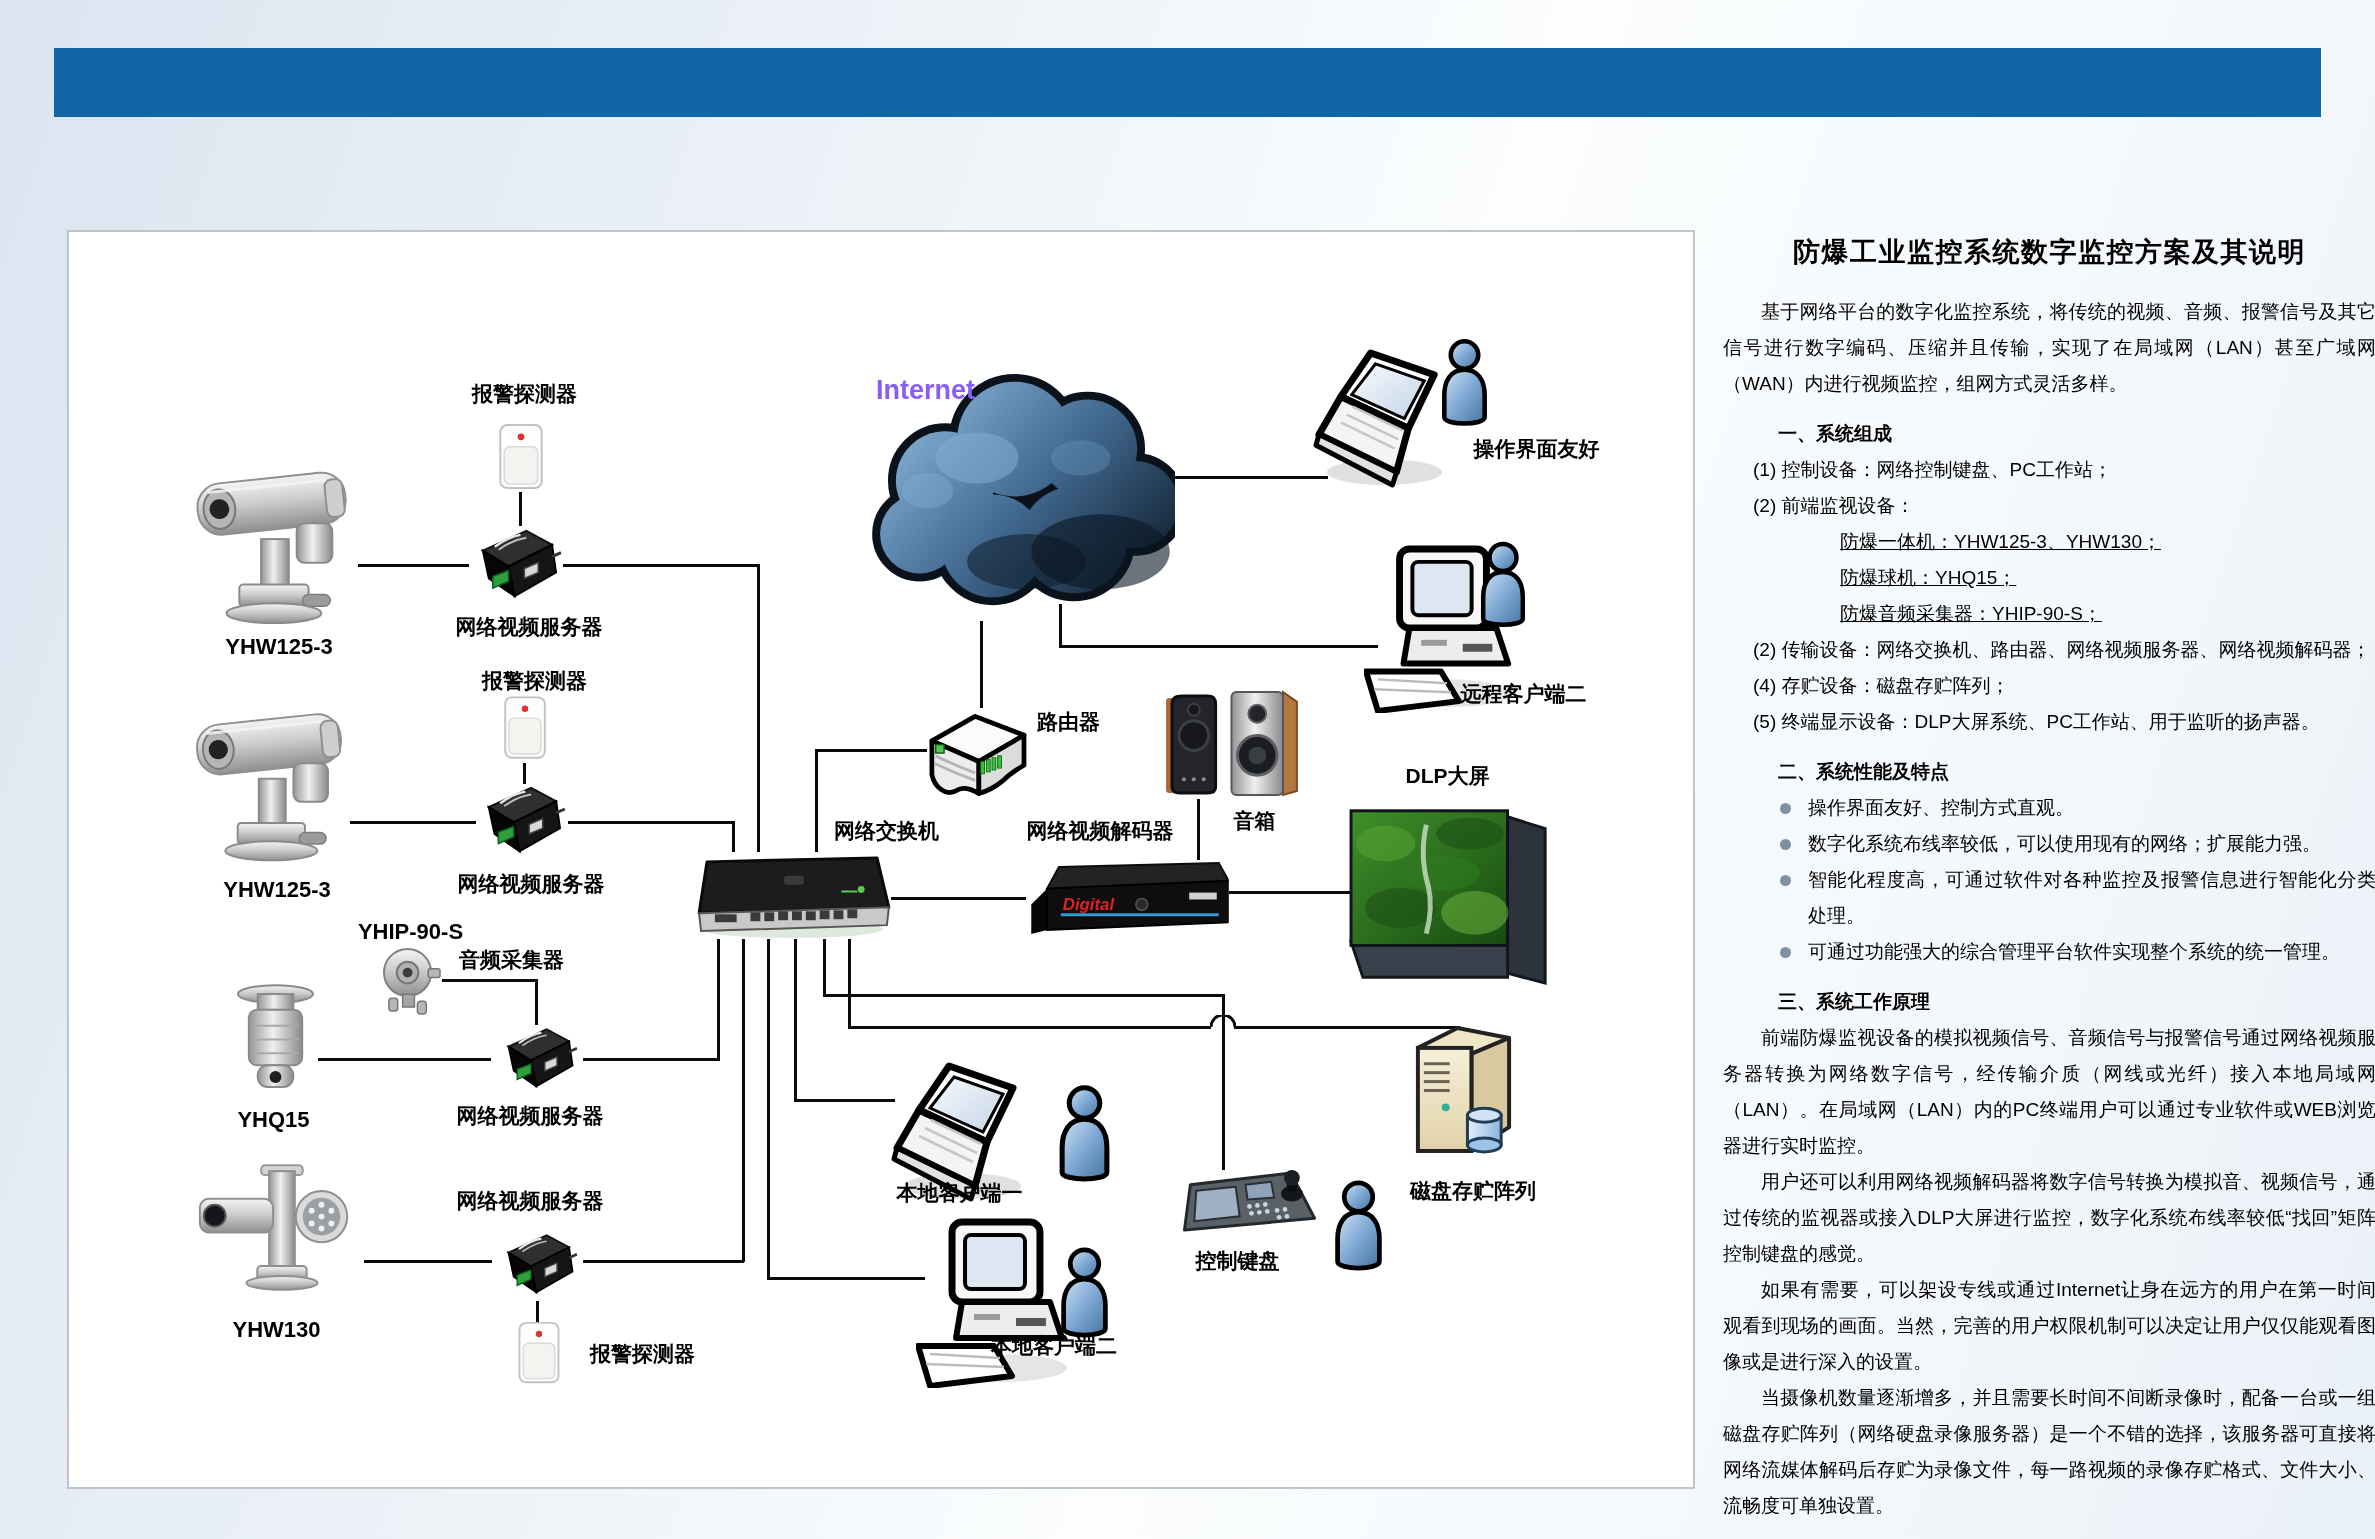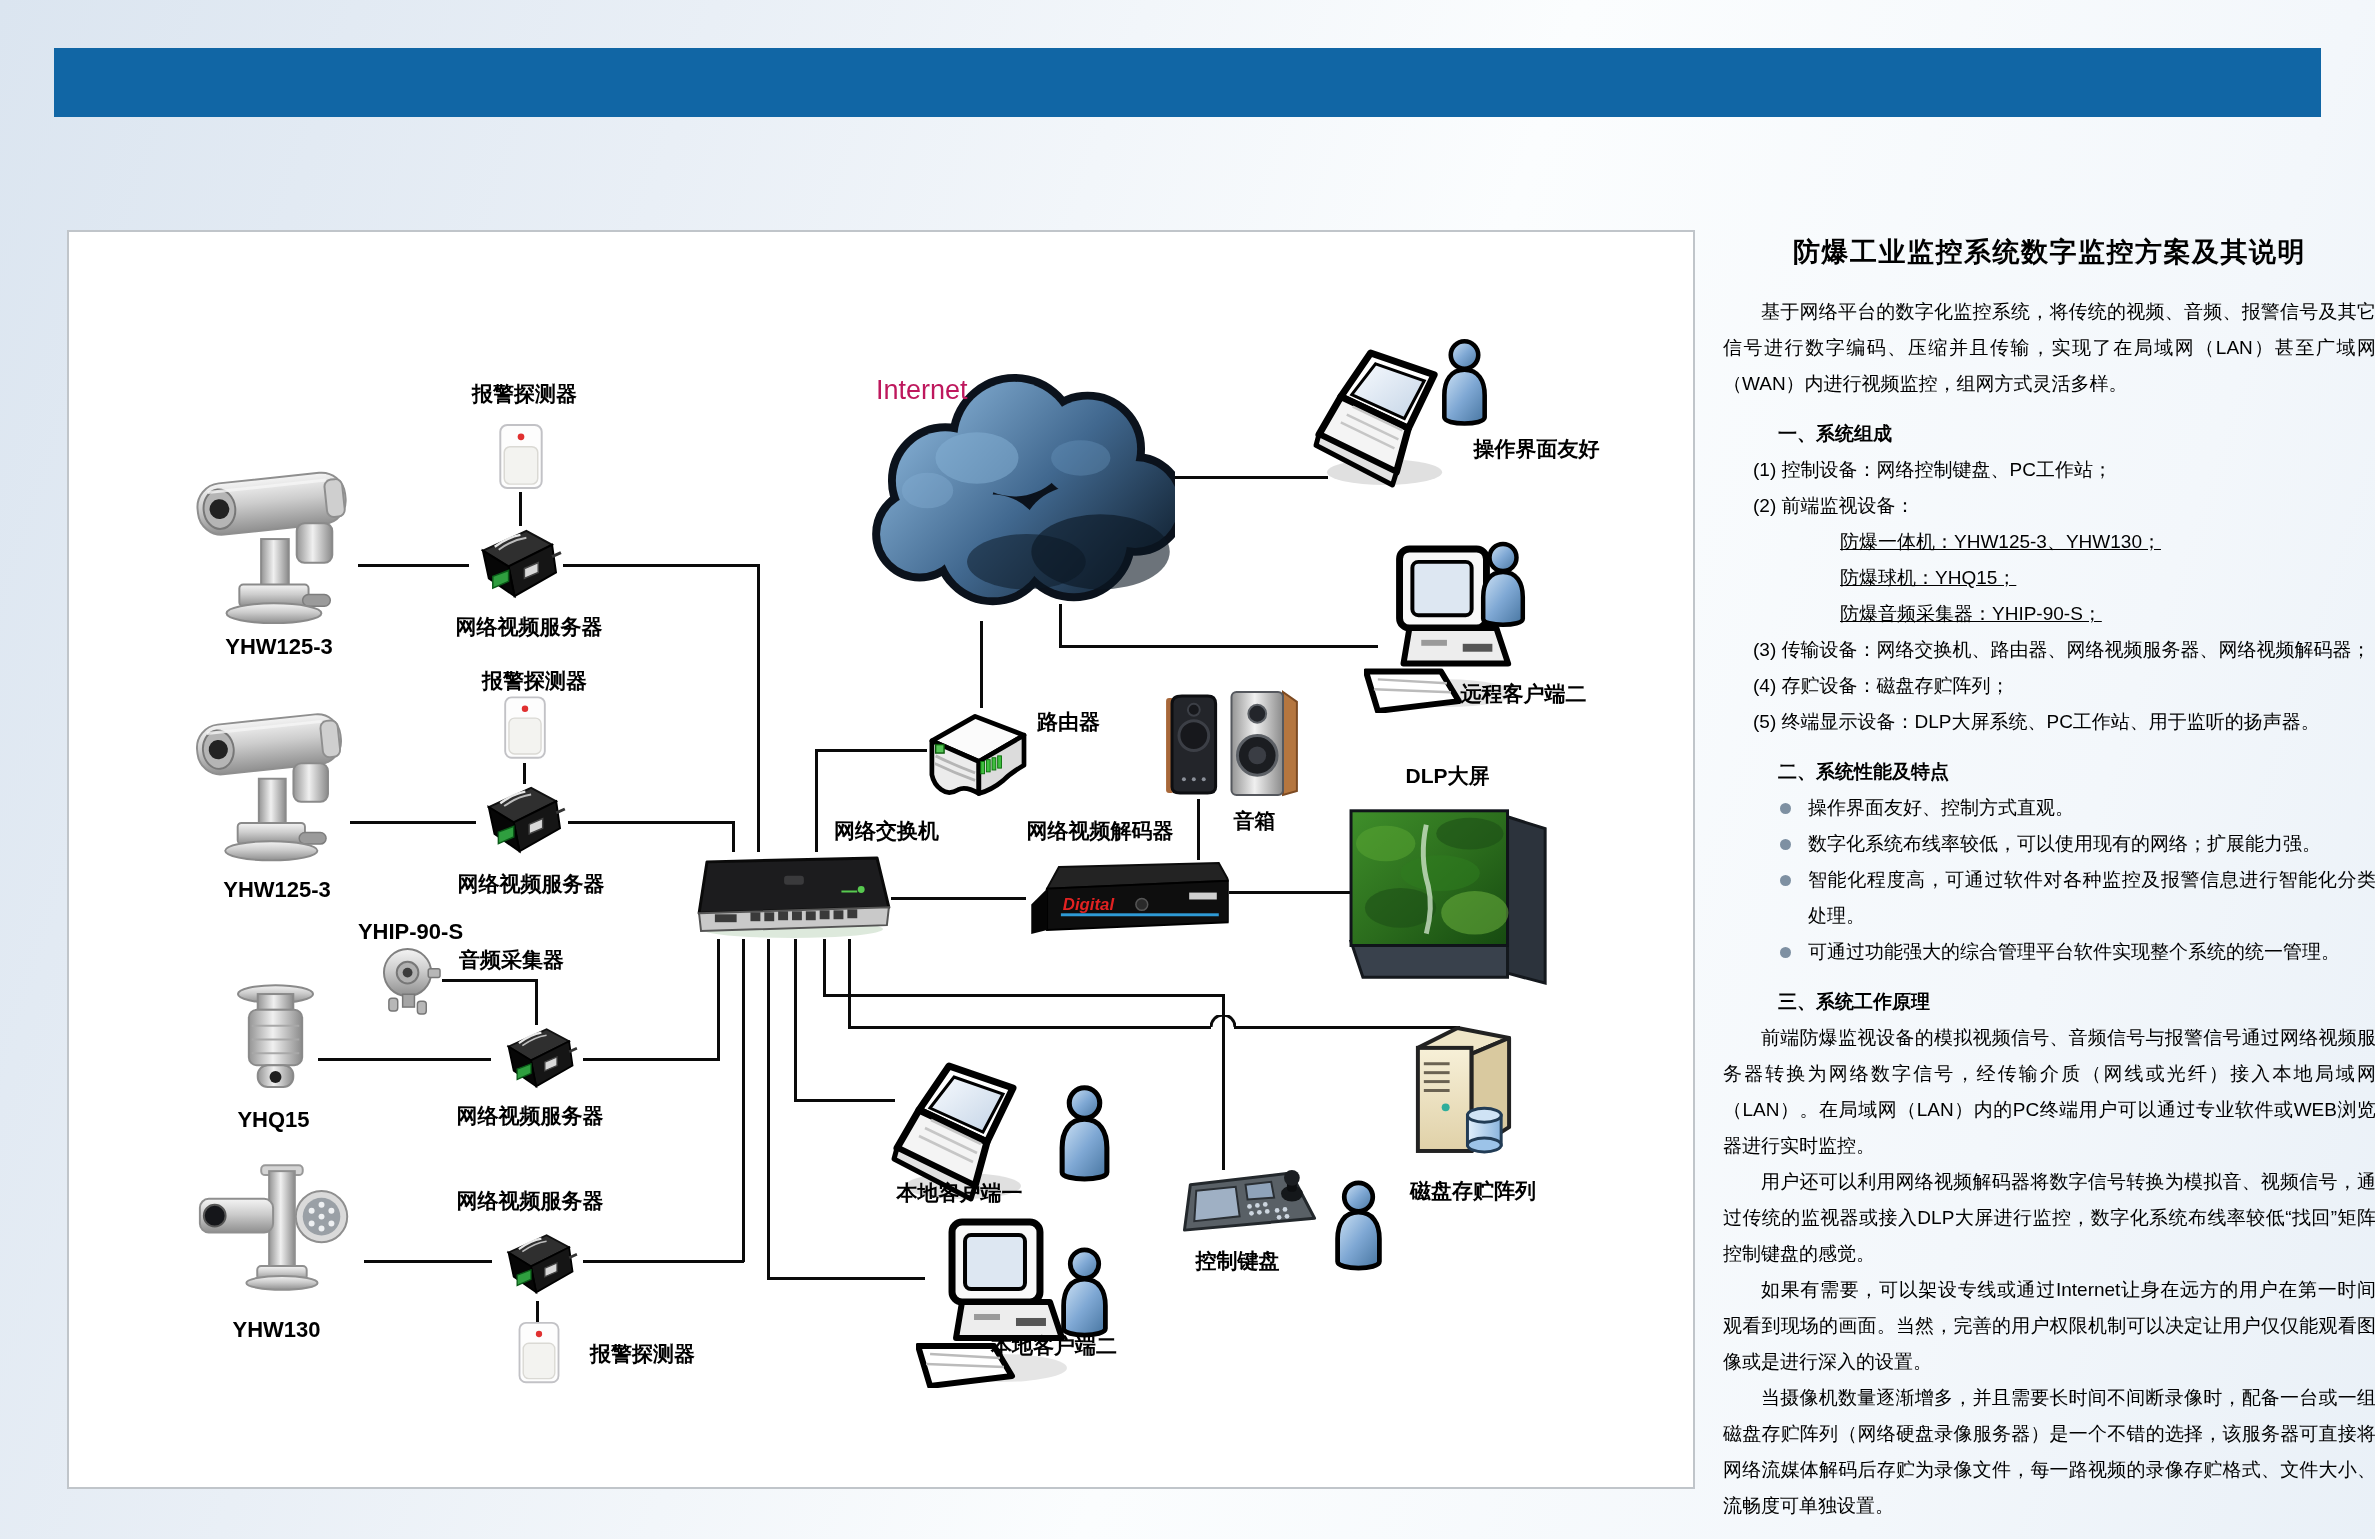--- a/index.html
+++ b/index.html
@@ -6,21 +6,21 @@
   .page{position:relative;width:2375px;height:1539px;overflow:hidden;
         background:linear-gradient(108deg,#dbe5f0 0%,#e9eff6 25%,#fbfdfe 55%,#f3f7fb 82%,#e9f0f7 100%);
         font-family:"Liberation Sans","DejaVu Sans",sans-serif;}
   .topbar{position:absolute;left:54px;top:48px;width:2267px;height:69px;background:#1166a5;
           border-bottom:3px solid #0d5causes;}
   .panel{position:absolute;left:67px;top:230px;width:1624px;height:1255px;background:#ffffff;
          border:2px solid #c0c5ca;}
   .dev{position:absolute;}
   .lbl{position:absolute;font-weight:600;font-size:21px;line-height:1.2;color:#000;text-align:center;white-space:nowrap;}
   .lbl.en{font-size:22px;}
-  .inet{position:absolute;font-weight:400;font-size:27px;color:#be185d;z-index:5;}
+  .inet{position:absolute;font-weight:700;font-size:27px;color:#8b5cf6;z-index:5;}
   .wh{position:absolute;height:3px;background:#0a0a0a;}
   .wv{position:absolute;width:3px;background:#0a0a0a;}
   .hop{position:absolute;}
   
   .article{position:absolute;left:1723px;top:234px;width:653px;color:#000;}
   .article .ttl{font-size:27px;font-weight:700;text-align:center;letter-spacing:1.5px;margin:0 0 24px 0;}
   .para{font-size:19px;line-height:36px;text-align:justify;text-indent:2em;margin:0;}
   .sp{margin-bottom:14px;}
   .shead{font-size:19px;line-height:36px;font-weight:700;padding-left:55px;margin-top:10px;}
   .s1i{font-size:19px;line-height:36px;padding-left:30px;}
@@ -489,21 +489,21 @@
   <div class="article">
     <div class="ttl">防爆工业监控系统数字监控方案及其说明</div>
     <p class="para sp">基于网络平台的数字化监控系统，将传统的视频、音频、报警信号及其它信号进行数字编码、压缩并且传输，实现了在局域网（LAN）甚至广域网（WAN）内进行视频监控，组网方式灵活多样。</p>
 
     <div class="shead">一、系统组成</div>
     <div class="s1i">(1) 控制设备：网络控制键盘、PC工作站；</div>
     <div class="s1i">(2) 前端监视设备：</div>
     <div class="s1i sub">防爆一体机：YHW125-3、YHW130；</div>
     <div class="s1i sub">防爆球机：YHQ15；</div>
     <div class="s1i sub">防爆音频采集器：YHIP-90-S；</div>
-    <div class="s1i">(3) 传输设备：网络交换机、路由器、网络视频服务器、网络视频解码器；</div>
+    <div class="s1i">(2) 传输设备：网络交换机、路由器、网络视频服务器、网络视频解码器；</div>
     <div class="s1i">(4) 存贮设备：磁盘存贮阵列；</div>
     <div class="s1i sp">(5) 终端显示设备：DLP大屏系统、PC工作站、用于监听的扬声器。</div>
 
     <div class="shead">二、系统性能及特点</div>
     <div class="blt">操作界面友好、控制方式直观。</div>
     <div class="blt">数字化系统布线率较低，可以使用现有的网络；扩展能力强。</div>
     <div class="blt">智能化程度高，可通过软件对各种监控及报警信息进行智能化分类处理。</div>
     <div class="blt sp">可通过功能强大的综合管理平台软件实现整个系统的统一管理。</div>
 
     <div class="shead">三、系统工作原理</div>

